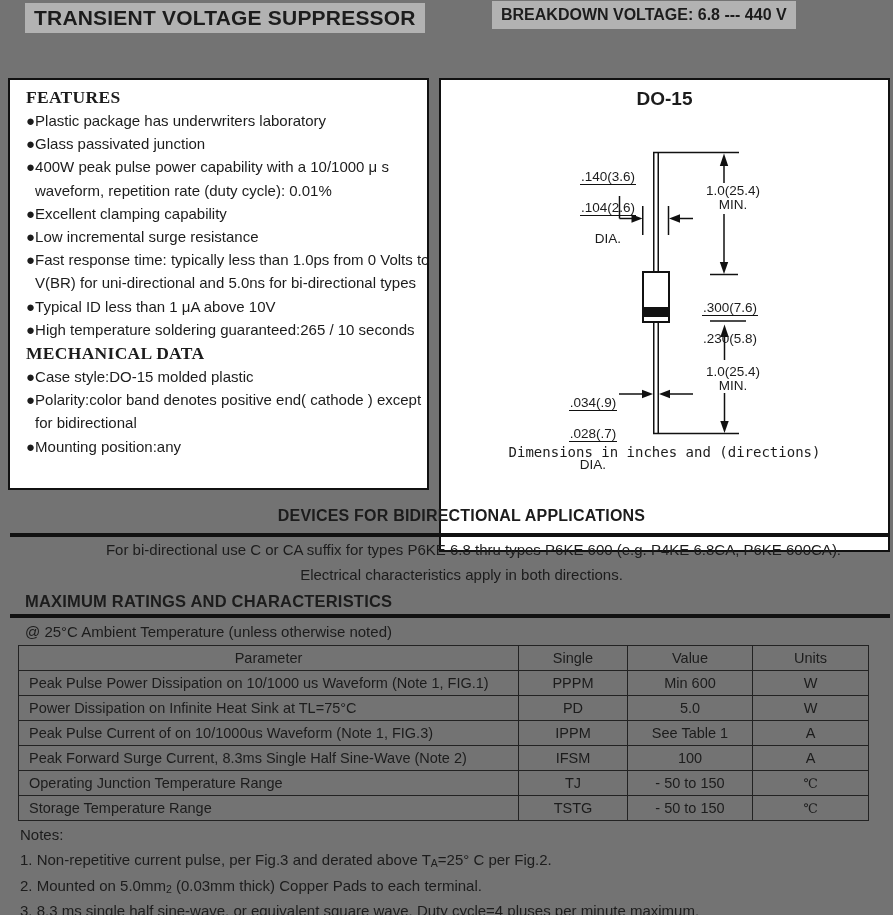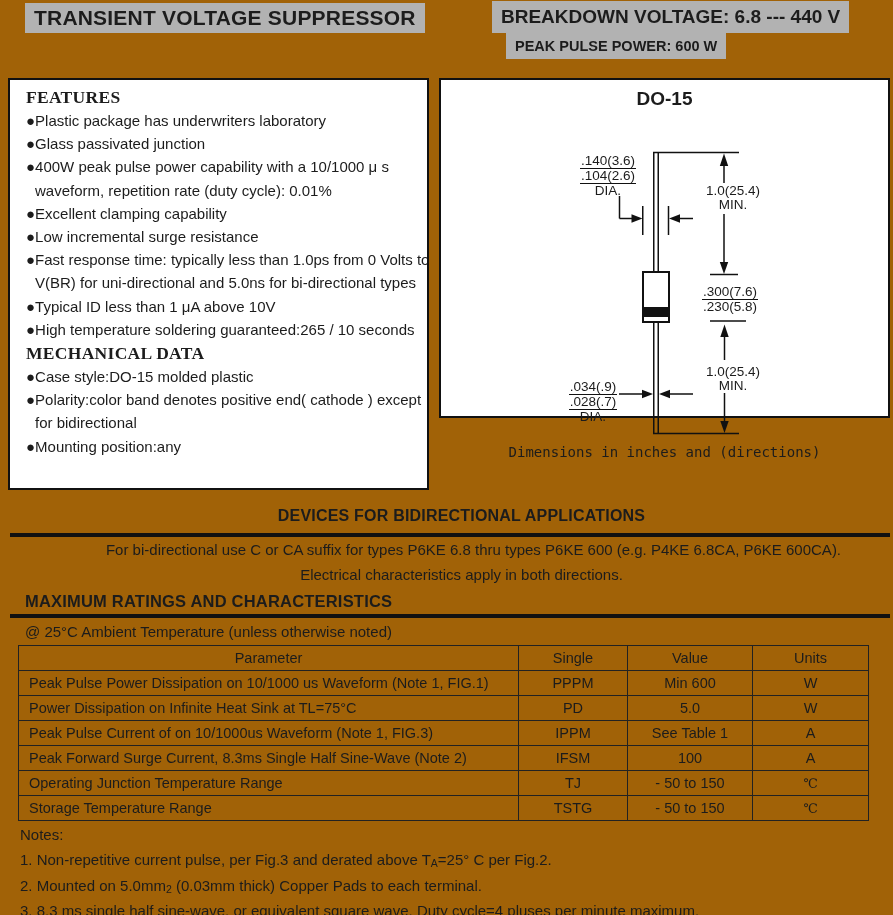--- a/index.html
+++ b/index.html
@@ -1,39 +1,39 @@
 <!DOCTYPE html>
 <html><head>
 <meta charset="utf-8">
 <style>
   html,body{margin:0;padding:0;background:#ffffff;}
-  .page{position:relative;width:893px;height:915px;background:#a16207;overflow:hidden;
+  .page{position:relative;width:893px;height:915px;background:#737373;overflow:hidden;
         font-family:"Liberation Sans", sans-serif;color:#1c1c1c;}
   .abs{position:absolute;}
 
   
   .hl{background:#b2b2b2;font-weight:bold;white-space:nowrap;}
   .title{left:25px;top:3px;font-size:21px;padding:3px 9px;letter-spacing:0.2px;}
-  .bv{left:492px;top:1px;font-size:19px;padding:5px 9px;}
+  .bv{left:492px;top:1px;font-size:16px;padding:5px 9px;}
   .pp{left:506px;top:33px;font-size:14.5px;padding:5px 9px;}
 
   
   .panel{border:2px solid #111;background:#fff;box-sizing:border-box;}
   .feat{left:8px;top:78px;width:421px;height:412px;padding:5px 4px 0 16px;overflow:hidden;}
-  .pkg{left:439px;top:78px;width:451px;height:340px;text-decoration:underline;}
+  .pkg{left:439px;top:78px;width:451px;height:474px;text-decoration:underline;}
 
   .fh{font-size:17.5px;font-weight:bold;line-height:24px;letter-spacing:0.3px;font-family:Liberation Serif, serif;}
   .fline{font-size:15px;line-height:23.2px;white-space:nowrap;}
   .indent{padding-left:9px;}
   .sm{font-size:15px;}
 
   
   .pkg-title{left:0;top:8px;width:100%;text-align:center;font-size:19px;font-weight:bold;}
   .dim{position:absolute;width:70px;text-align:center;font-size:13.5px;line-height:14px;white-space:nowrap;}
-  .u{border-bottom:1.5px solid #111;width:fit-content;margin:0 auto;padding:0 1px;}
+  .u{border-bottom:1.5px solid #111;width:fit-content;margin:16px auto;padding:0 1px;}
   .caption{left:0;top:364px;width:100%;text-align:center;
            font-family:"DejaVu Sans Mono", monospace;font-size:14px;}
 
   
   .rule{height:4px;background:#111;}
   .center{width:893px;text-align:center;padding-left:15px;}
   .bidir-h{top:507px;font-size:16px;font-weight:bold;letter-spacing:0.2px;}
   .bidir-l1{top:541px;font-size:15px;margin-left:12px;}
   .bidir-l2{top:566px;font-size:15px;}
   .max-h{left:25px;top:592px;font-size:16.5px;font-weight:bold;letter-spacing:0.2px;}
@@ -51,21 +51,20 @@
   .note{left:20px;font-size:15px;white-space:nowrap;}
   .nsub{font-size:10.5px;vertical-align:-2px;}
 </style>
 </head>
 <body>
 
 <div class="page">
 
   <div class="abs hl title">TRANSIENT VOLTAGE SUPPRESSOR</div>
   <div class="abs hl bv">BREAKDOWN VOLTAGE: 6.8 --- 440 V</div>
-  <div class="abs hl pp">PEAK PULSE POWER: 600 W</div>
 
   <div class="abs panel feat">
     <div class="fh">FEATURES</div>
     <div class="fline">●Plastic package has underwriters laboratory</div>
     <div class="fline">●Glass passivated junction</div>
     <div class="fline">●400W peak pulse power capability with a 10/1000 μ s</div>
     <div class="fline indent">waveform, repetition rate (duty cycle): 0.01%</div>
     <div class="fline">●Excellent clamping capability</div>
     <div class="fline">●Low incremental surge resistance</div>
     <div class="fline">●Fast response time: typically less than 1.0ps from 0 Volts to</div>

